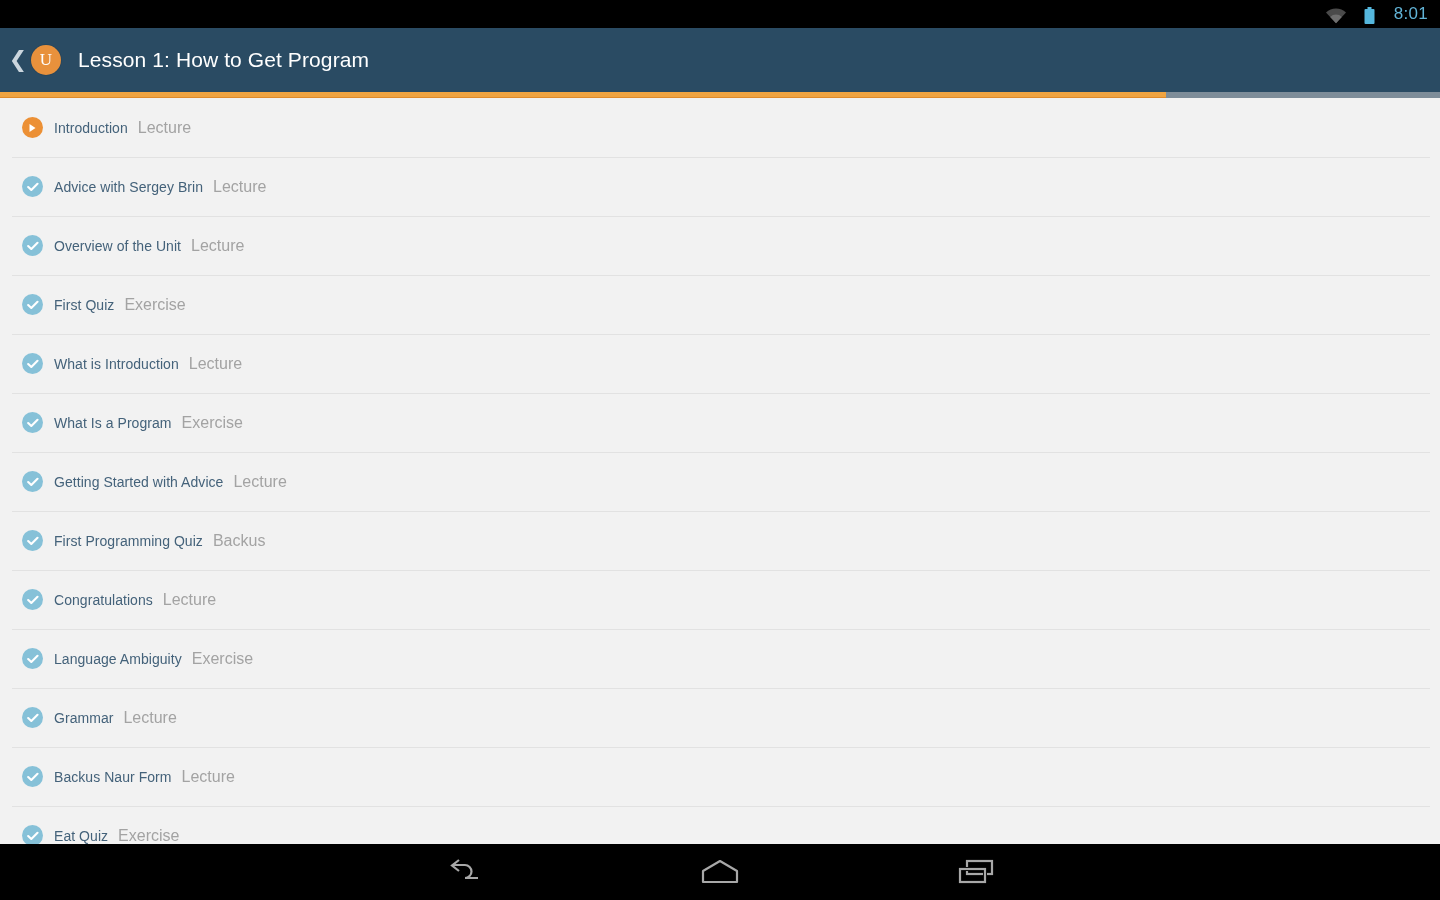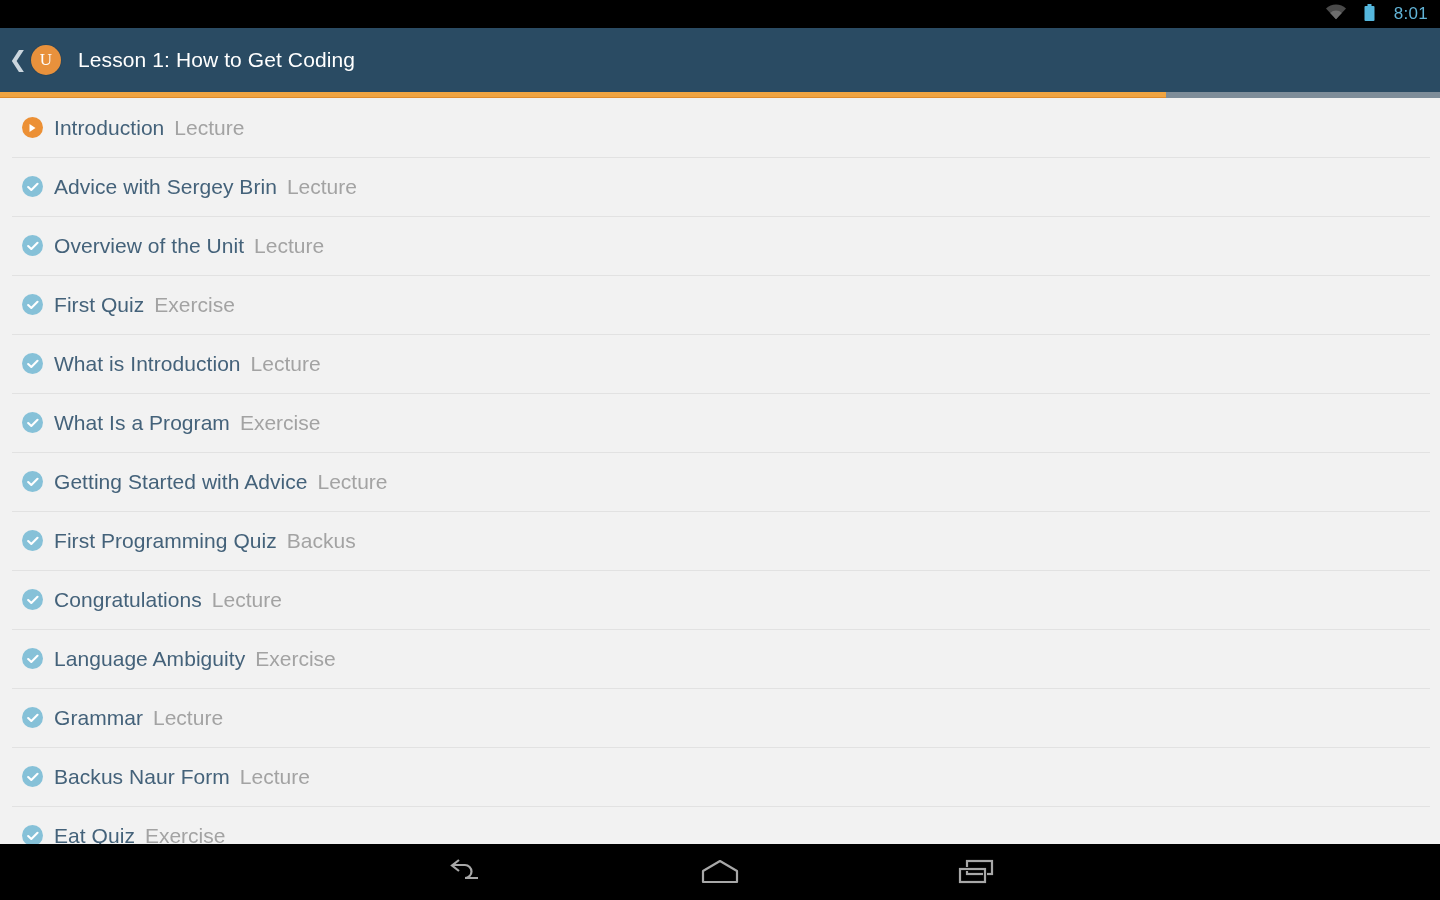--- a/index.html
+++ b/index.html
@@ -11,21 +11,21 @@
   }
 
   
   .status-bar{
     height:28px; width:100%;
     background:#000;
     display:flex; align-items:center; justify-content:flex-end;
     padding-right:12px;
     position:relative; z-index:5;
   }
-  .status-icons{ display:flex; align-items:flex-start; gap:17px; }
+  .status-icons{ display:flex; align-items:flex-end; gap:17px; }
   .wifi-icon{ display:block; }
   .battery-icon{ display:block; }
   .status-clock{
     color:#61b3d6; font-size:17px; letter-spacing:.3px;
     font-family:"Liberation Sans", sans-serif;
     margin-left:2px;
   }
 
   
   .app-bar{
@@ -94,25 +94,25 @@
   }
   .row-icon{
     width:21px; height:21px; border-radius:50%;
     flex:0 0 auto;
     display:flex; align-items:center; justify-content:center;
     margin-right:11px;
   }
   .row-icon.play{ background:#ec9035; }
   .row-icon.done{ background:#86c1d8; }
   .row-title{
-    font-size:21px; color:#44627a; letter-spacing:.05px;
+    font-size:14px; color:#44627a; letter-spacing:.05px;
     white-space:nowrap;
   }
   .row-kind{
-    font-size:21px; color:#a3a3a3; margin-left:10px;
+    font-size:16px; color:#a3a3a3; margin-left:10px;
     white-space:nowrap;
   }
 
   
   .nav-bar{
     position:absolute; left:0; bottom:0;
     width:100%; height:56px;
     background:#000;
     display:flex; align-items:center; justify-content:center;
     gap:200px;
@@ -139,21 +139,21 @@
     </svg>
     <span class="status-clock">8:01</span>
   </div>
 </div>
 
 <div class="app-bar">
   <div class="back-chevron">❮</div>
   <div class="brand-logo">
     <span>U</span>
   </div>
-  <div class="app-title">Lesson 1: How to Get Coding</div>
+  <div class="app-title">Lesson 1: How to Get Program</div>
 </div>
 
 <div class="progress-track">
   <div class="progress-fill" style="width: 81%;"></div>
 </div>
 
 <div class="lesson-list" id="lesson-list">
     <div class="lesson-row">
       <div class="row-icon play">
         <svg width="9" height="10" viewBox="0 0 9 10">

